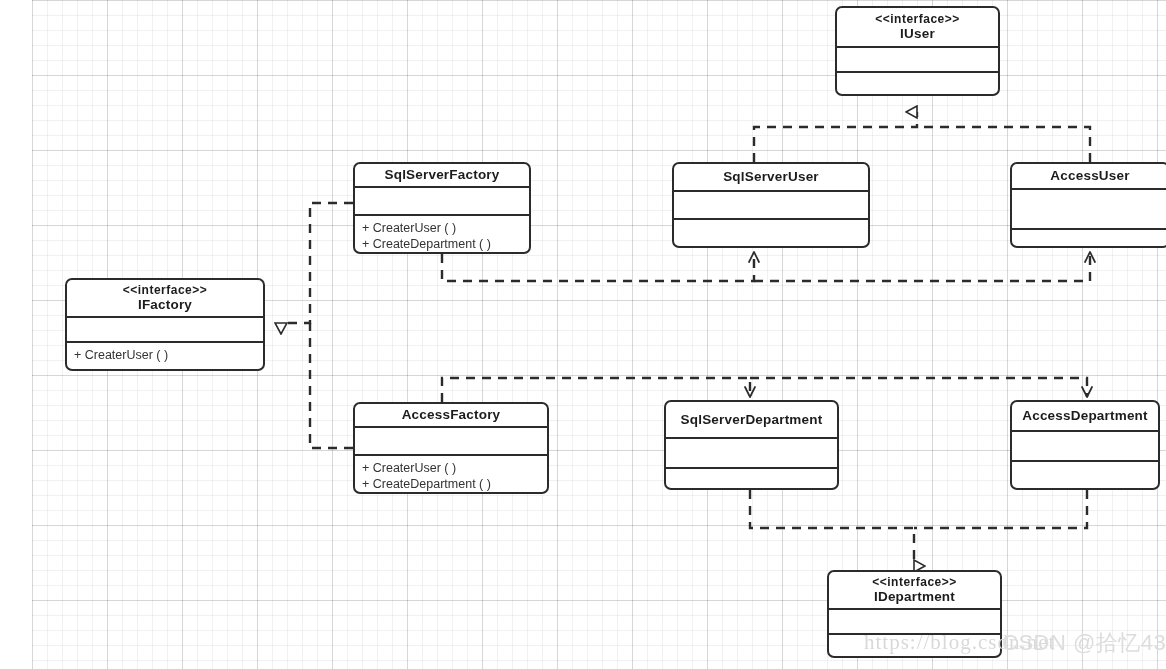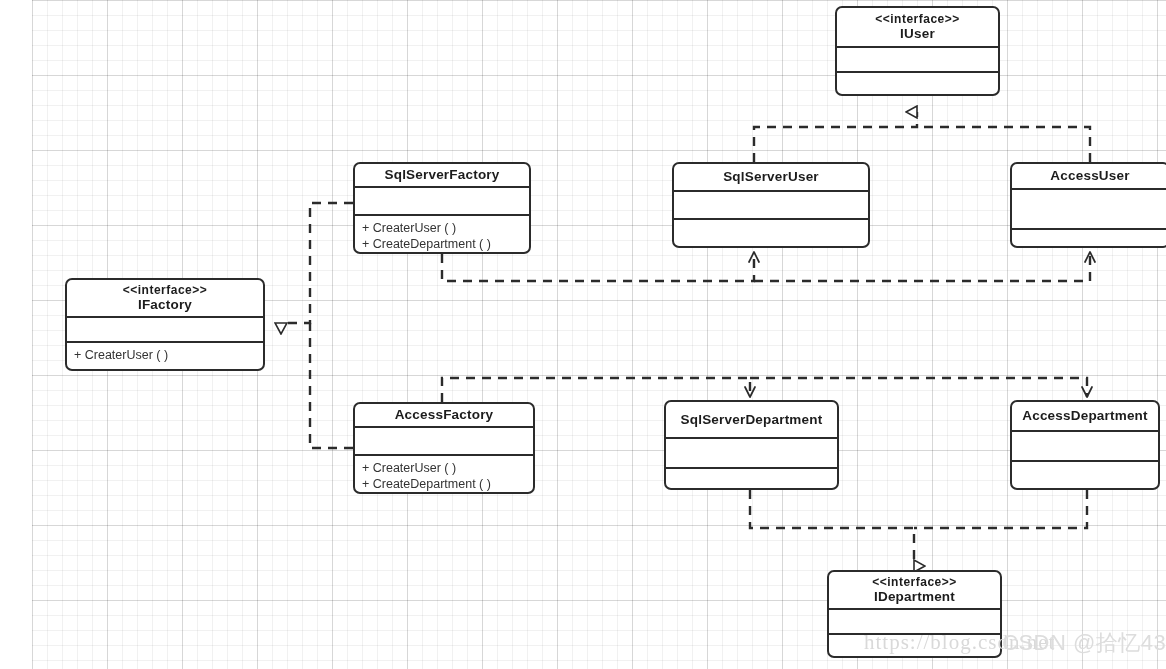--- a/index.html
+++ b/index.html
@@ -174,21 +174,21 @@
     <div class="uml-header" style="height: 30px;">
       <span class="cname">SqlServerFactory</span>
     </div>
     <div class="uml-attrs" style="height: 28px;"></div>
     <div class="uml-ops">
       <div class="op-line">+ CreaterUser ( )</div>
       <div class="op-line">+ CreateDepartment ( )</div>
     </div>
   </div>
 
-  <div class="uml-class" style="left: 321px; top: 402px; width: 182px; height: 92px;">
+  <div class="uml-class" style="left: 321px; top: 402px; width: 196px; height: 92px;">
     <div class="uml-header" style="height: 30px;">
       <span class="cname">AccessFactory</span>
     </div>
     <div class="uml-attrs" style="height: 28px;"></div>
     <div class="uml-ops">
       <div class="op-line">+ CreaterUser ( )</div>
       <div class="op-line">+ CreateDepartment ( )</div>
     </div>
   </div>
 

